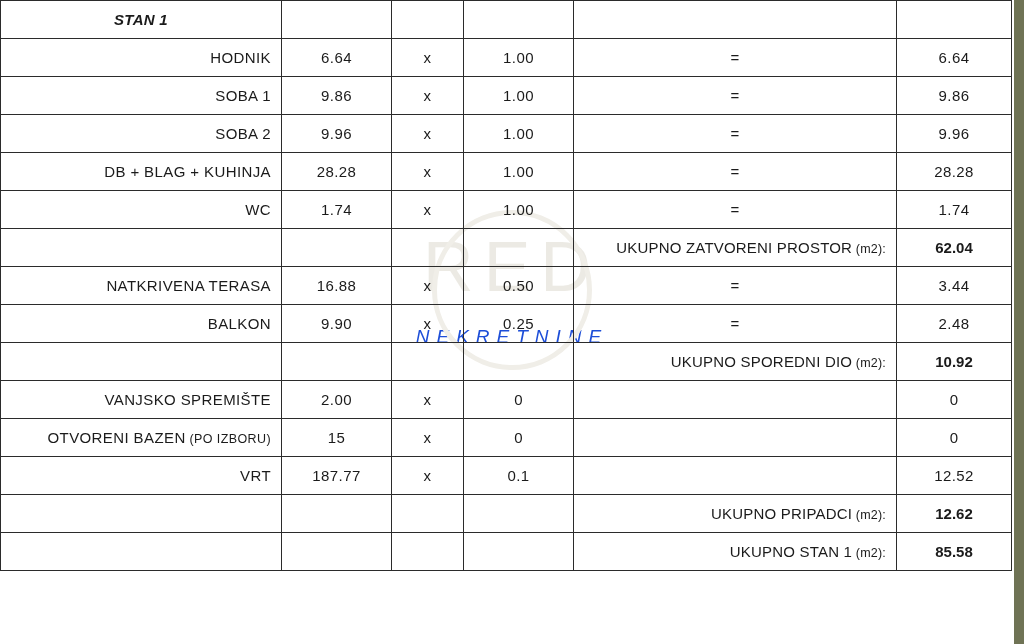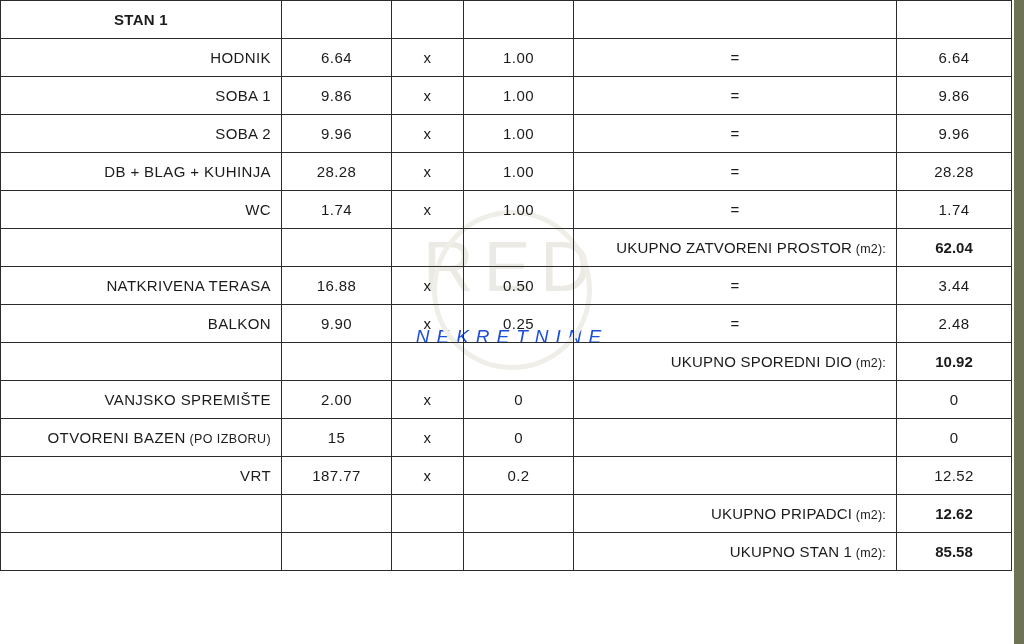--- a/index.html
+++ b/index.html
@@ -97,20 +97,21 @@
   col.c-mul   { width: 72px; }
   col.c-coef  { width: 110px; }
   col.c-eq    { width: 323px; }
   col.c-res   { width: 115px; }
   .t-left   { text-align: right; }
   .bold     { font-weight: bold; }
   .hdr-stan {
     text-align: center;
     font-weight: bold;
     letter-spacing: 0.3px;
+    font-style: italic;
   }
   .small-sub { font-size: 12.5px; }
   .label-sum {
     text-align: right;
     font-size: 15px;
     letter-spacing: 0.2px;
   }
   .val-sum {
     text-align: center;
     font-weight: bold;
@@ -238,21 +239,21 @@
           <td class="num">15</td>
           <td class="num">x</td>
           <td class="num">0</td>
           <td class="num"></td>
           <td class="num">0</td>
         </tr>
         <tr>
           <td class="rowname t-left">VRT</td>
           <td class="num">187.77</td>
           <td class="num">x</td>
-          <td class="num">0.2</td>
+          <td class="num">0.1</td>
           <td class="num"></td>
           <td class="num">12.52</td>
         </tr>
         <tr class="big-row">
           <td class="rowname t-left"></td>
           <td class="num"></td>
           <td class="num"></td>
           <td class="num"></td>
           <td class="label-sum">UKUPNO PRIPADCI<span class="small-sub"> (m2):</span></td>
           <td class="val-sum bold">12.62</td>

